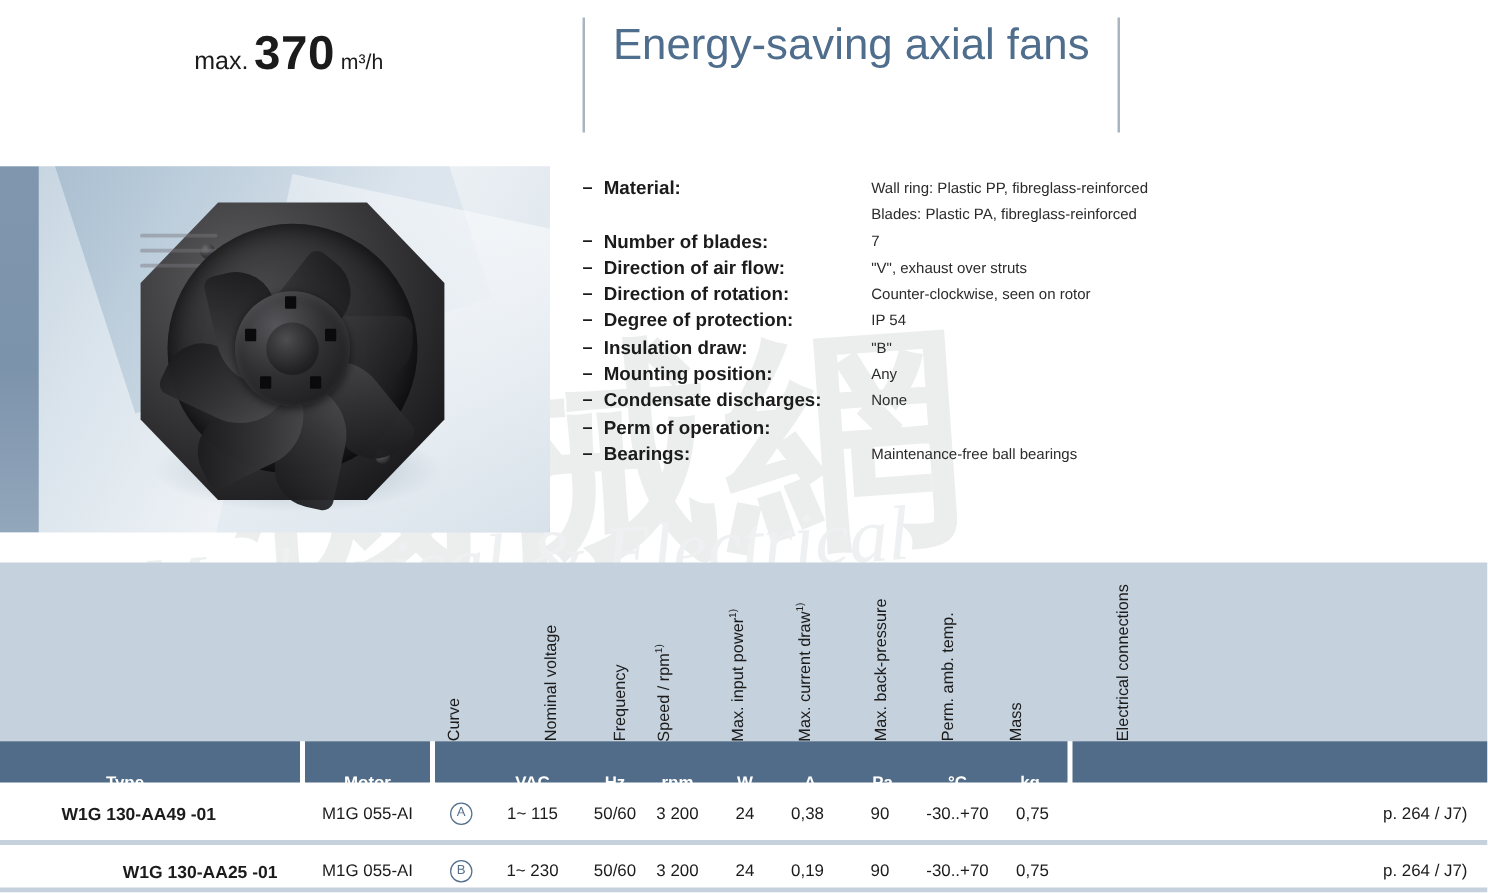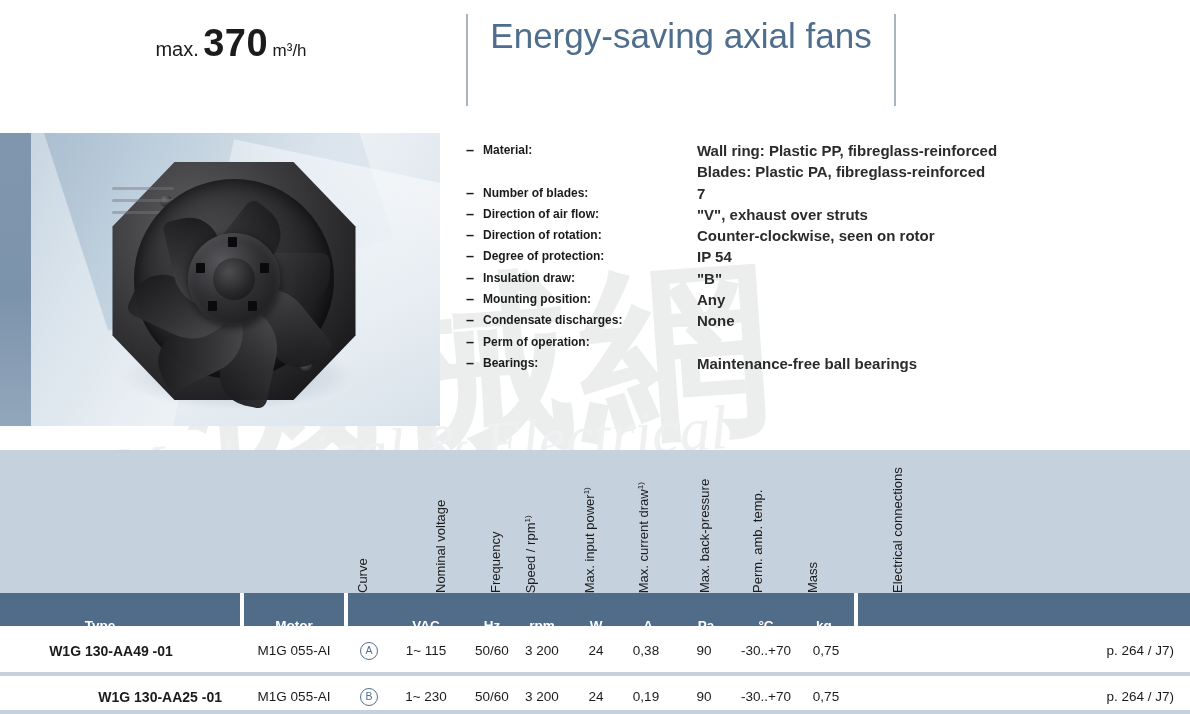--- a/index.html
+++ b/index.html
@@ -107,22 +107,22 @@
   }
   .mount-hole {
     position: absolute; width: 12px; height: 12px; border-radius: 50%;
     background: radial-gradient(circle at 35% 30%, #6a6a6e, #141416);
   }
 
   
   .specs { position: absolute; left: 466px; top: 140px; width: 700px; z-index: 2; }
   .spec-row { display: flex; align-items: flex-start; line-height: 21.3px; }
   .spec-dash { width: 17px; color: #1b1b1b; font-size: 14.5px; font-weight: bold; flex: none; }
-  .spec-label { width: 214px; color: #1b1b1b; font-size: 12px; font-weight: bold; flex: none; }
-  .spec-value { color: #2b2b2b; font-size: 15px; font-weight: bold; }
+  .spec-label { width: 214px; color: #1b1b1b; font-size: 15px; font-weight: bold; flex: none; }
+  .spec-value { color: #2b2b2b; font-size: 12px; }
   .spec-value .l2 { display: block; }
 
   
   .table-zone { position: absolute; left: 0; top: 450px; width: 1190px; height: 264px; z-index: 2; }
   .tbl-headband {
     position: absolute; left: 0; top: 0; width: 1190px; height: 143px;
     background: #c5d1dd;
   }
   .nominal-data {
     position: absolute; left: 84px; top: 548px; font-size: 15px; font-weight: bold; color: #1b1b1b;

